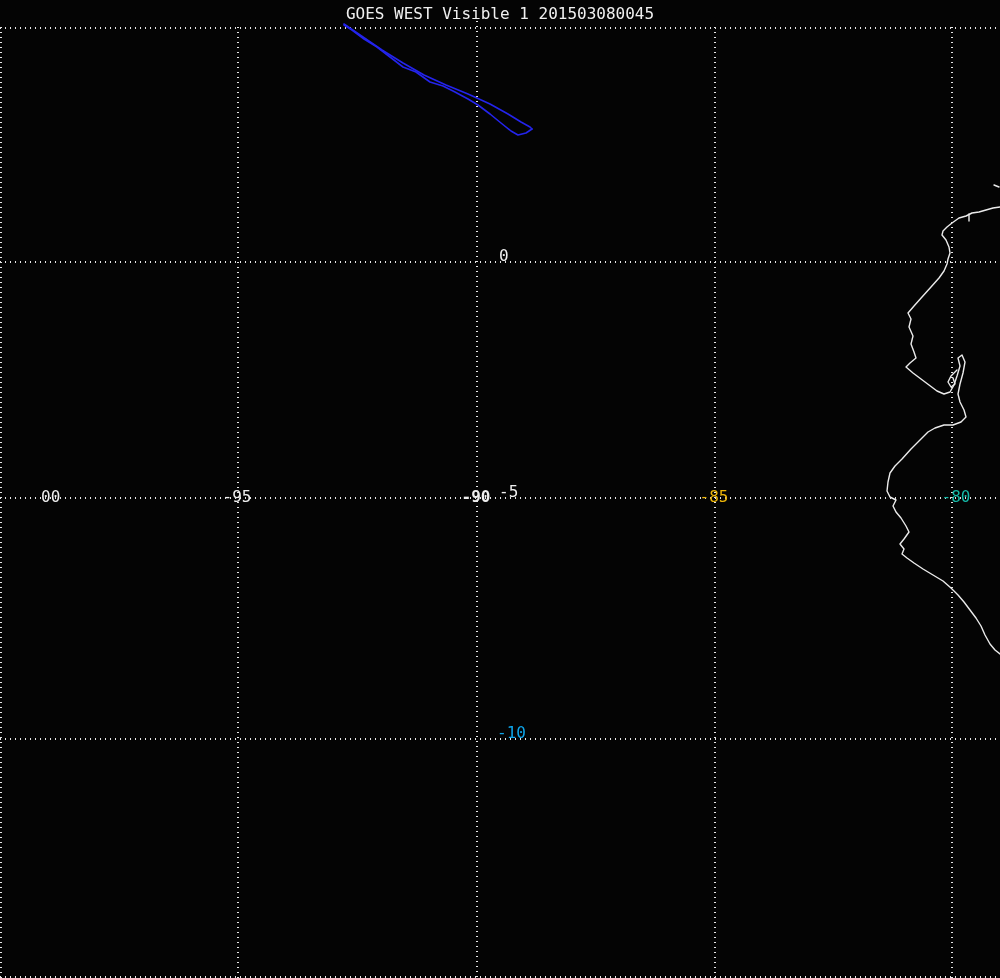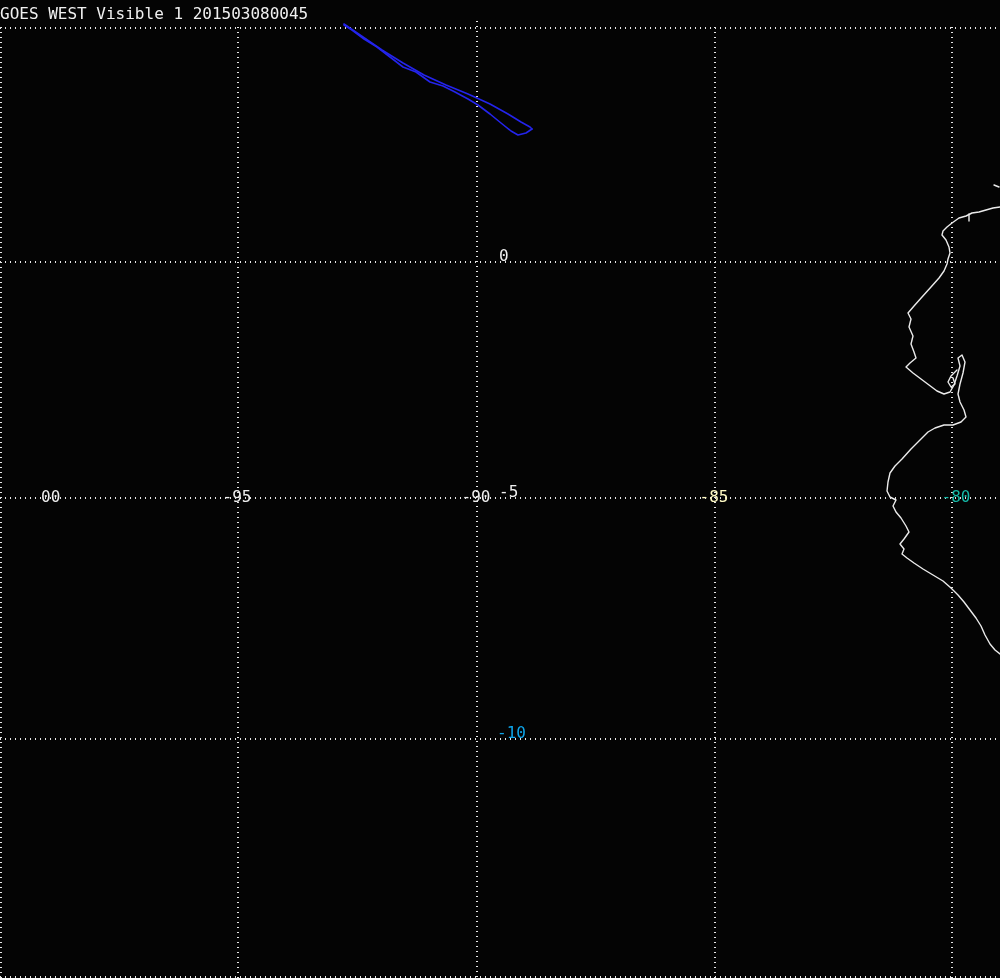--- a/index.html
+++ b/index.html
@@ -20,21 +20,21 @@
   #map-svg {
     position: absolute;
     left: 0;
     top: 0;
   }
   .title {
     position: absolute;
     top: 4px;
     left: 0;
     width: 1000px;
-    text-align: left;
+    text-align: center;
     font-size: 16px;
     letter-spacing: 0px;
     color: #f0f0f0;
     white-space: pre;
   }
   .geo-label {
     position: absolute;
     font-size: 16px;
     color: #eeeeee;
     white-space: pre;
@@ -68,20 +68,20 @@
         <polyline points="344,24 363,37 382,50 403,63 424,75 446,85 468,94 490,104 508,114 521,122 530,127 532,129" stroke="#2424ec"></polyline>
         <polyline points="532,129 526,133 518,135 511,131 501,123 490,114 478,105 468,99 455,92 443,86 430,82 416,72 403,67 390,57 377,47 364,39 352,30 344,25" stroke="#2424ec"></polyline>
       </g>
   </svg>
 
   <div class="title">GOES WEST Visible 1 201503080045</div>
 
   <div id="labels">
       <div class="geo-label" style="left: 1px; top: 497px; transform: translate(0px, -50%); color: rgb(238, 238, 238); padding-left: 40px;">00</div>
       <div class="geo-label" style="left: 237px; top: 497px; transform: translate(-50%, -50%); color: rgb(238, 238, 238); text-align: right;">-95</div>
-      <div class="geo-label" style="left: 476px; top: 497px; transform: translate(-50%, -50%); color: rgb(238, 238, 238);">-90</div>
-      <div class="geo-label" style="left: 714px; top: 497px; transform: translate(-50%, -50%); color: #fef9c3;">-85</div>
+      <div class="geo-label" style="left: 476px; top: 497px; transform: translate(-50%, -50%); color: rgb(238, 238, 238); font-weight: bold;">-90</div>
+      <div class="geo-label" style="left: 714px; top: 497px; transform: translate(-50%, -50%); color: #eab308;">-85</div>
       <div class="geo-label" style="left: 956px; top: 497px; transform: translate(-50%, -50%); color: #14b8a6;">-80</div>
       <div class="geo-label" style="left: 499px; top: 264px; transform: translateY(-100%); color: rgb(238, 238, 238);">0</div>
       <div class="geo-label" style="left: 499px; top: 500px; transform: translateY(-100%); color: rgb(238, 238, 238);">-5</div>
       <div class="geo-label" style="left: 497px; top: 741px; transform: translateY(-100%); color: #0ea5e9;">-10</div>
     </div>
 </div>
 
 </body></html>

